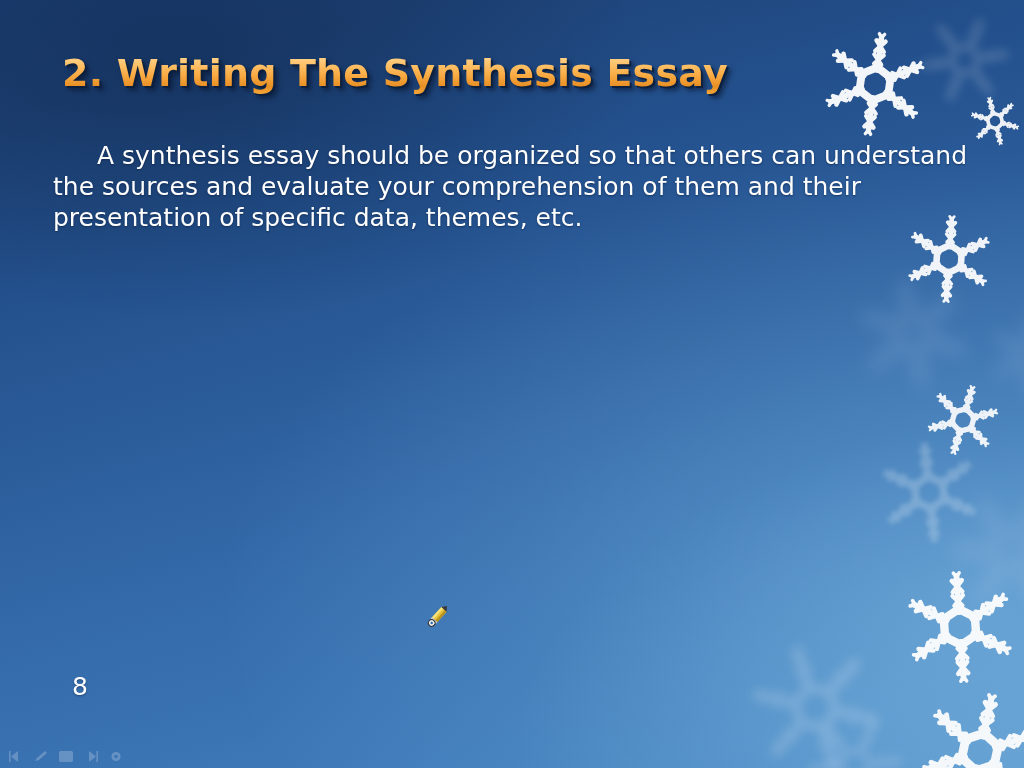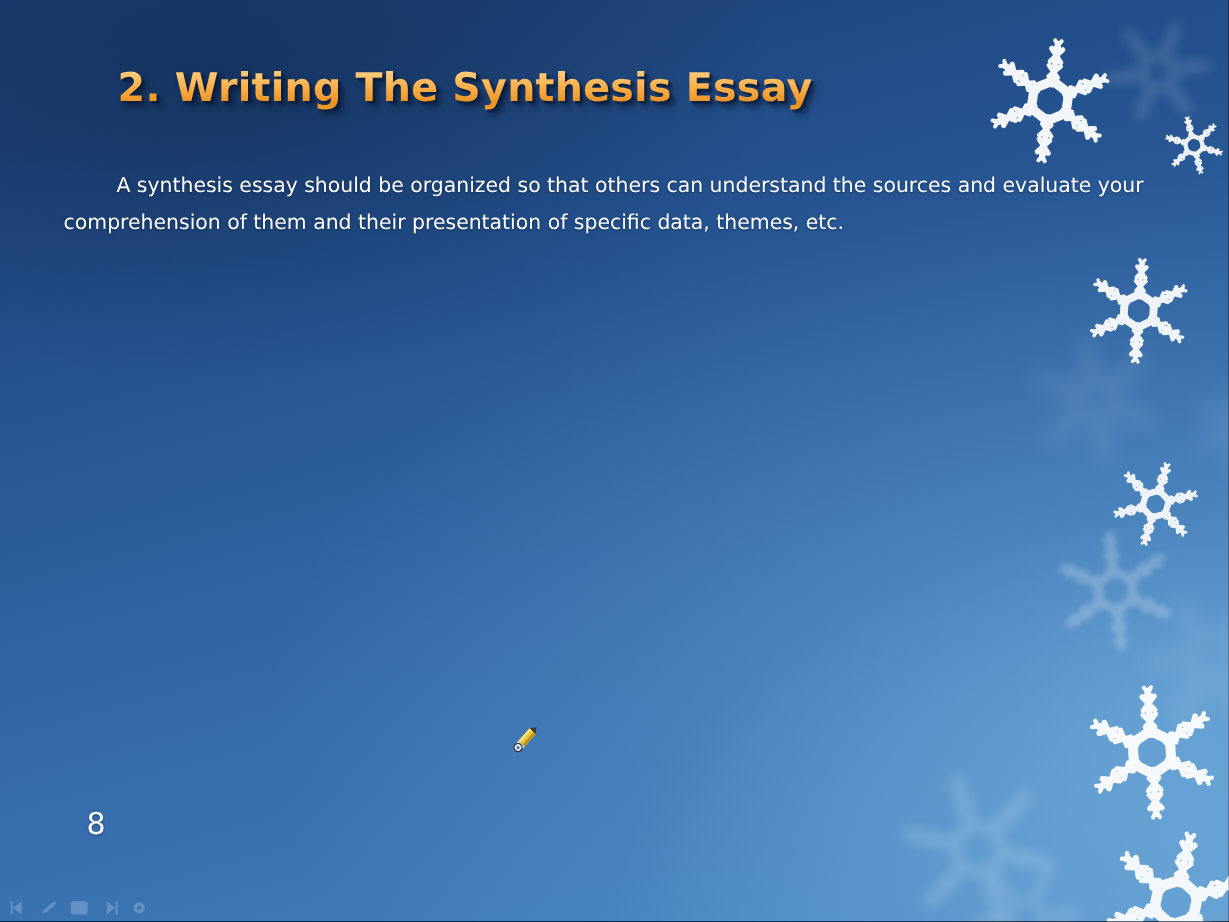--- a/index.html
+++ b/index.html
@@ -46,43 +46,42 @@
   .flake.blur3 { filter:blur(9px); }
 
   
   #title-wrap {
     position:absolute;
     left:62px; top:52px;
     width:760px; height:46px;
   }
   #title {
     font-family:"DejaVu Sans", sans-serif;
-    font-size:33px;
+    font-size:38px;
     font-weight:bold;
     letter-spacing:0.2px;
     line-height:42px;
     white-space:nowrap;
     background:linear-gradient(180deg,#ffdda0 0%,#ffc977 22%,#f9ab43 55%,#e78f24 82%,#f5a637 100%);
     -webkit-background-clip:text;
     background-clip:text;
     color:transparent;
     -webkit-text-fill-color:transparent;
     filter:drop-shadow(2px 2px 0px rgba(12,30,60,0.85))
            drop-shadow(3px 3px 2px rgba(8,20,45,0.55));
-    margin-left:36px;
   }
 
   
   #body-text {
     position:absolute;
     left:53px; top:140px;
     width:920px;
     color:#ffffff;
     font-family:"DejaVu Sans", sans-serif;
-    font-size:17px;
+    font-size:25px;
     line-height:31px;
     text-indent:44px;
     text-shadow:0px 1px 2px rgba(10,28,58,0.55);
   }
 
   
   #page-number {
     position:absolute;
     left:72px; top:672px;
     color:#ffffff;

